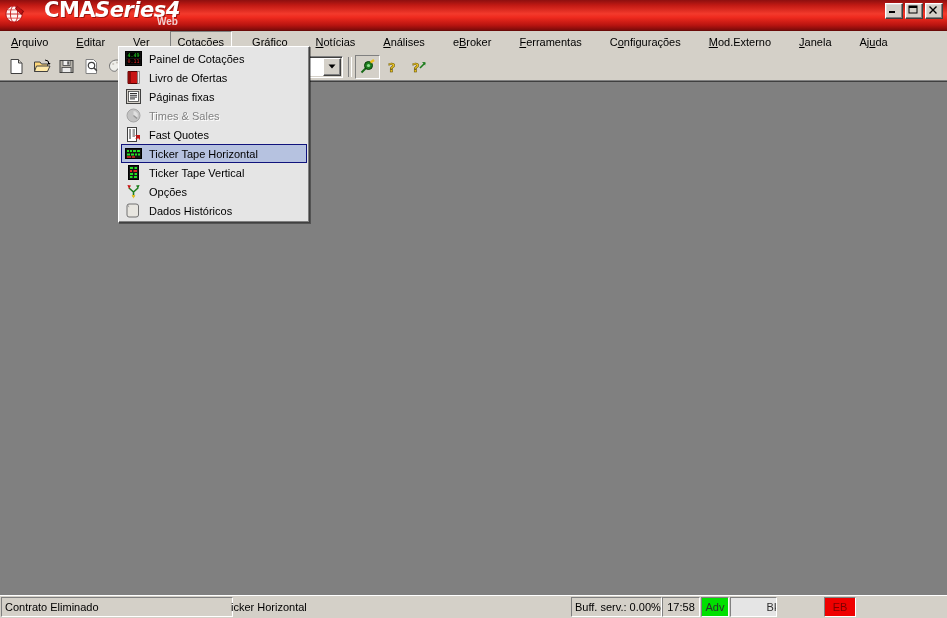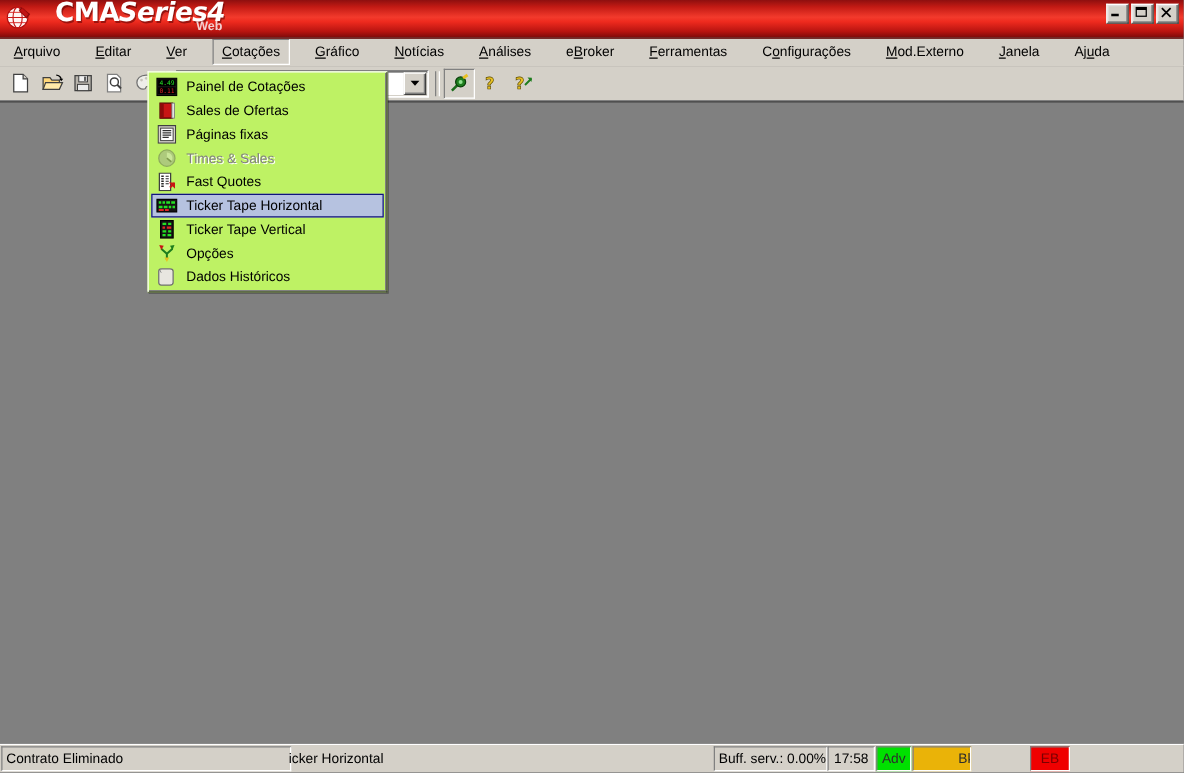--- a/index.html
+++ b/index.html
@@ -176,23 +176,23 @@
   .client {
     flex: 1 1 auto;
     background: #808080;
     position: relative;
     border-top: 1px solid #404040;
   }
 
   
   .dropdown {
     position: absolute;
-    left: 118px; top: 57px;
+    left: 118px; top: 46px;
     width: 186px;
-    background: #bef264;
+    background: #e5e5e5;
     border: 1px solid #ffffff;
     border-right-color: #404040;
     border-bottom-color: #404040;
     box-shadow: inset -1px -1px 0 #808080, 1px 1px 0 rgba(0,0,0,0.35);
     padding: 2px;
     z-index: 50;
   }
   .dd-item {
     height: 19px;
     display: flex;
@@ -259,21 +259,21 @@
     width: 28px;
     justify-content: center;
     font-size: 11px;
     border: 1px solid #808080;
     border-right-color: #ffffff;
     border-bottom-color: #ffffff;
     margin-left: 1px;
     box-sizing: border-box;
   }
   .sb-badge.adv { background: #00e000; color: #2d2d2d; }
-  .sb-badge.bk  { background: #eab308; color: #2d2d2d; padding-left: 42px; }
+  .sb-badge.bk  { background: #e5e5e5; color: #2d2d2d; padding-left: 42px; }
   .sb-badge.eb  { background: #ef0000; color: #7a0000; width: 32px; margin-left: 47px; }
 </style>
 </head>
 <body>
 
 <div id="app">
 
   <div class="titlebar">
     <div class="logo-wrap">
       <svg class="logo-mark" viewBox="0 0 24 24">
@@ -452,21 +452,21 @@
         <span class="dd-label">Painel de Cotações</span>
       </div>
       <div class="dd-item">
         <span class="dd-icon">
           <svg width="15" height="15" viewBox="0 0 15 15">
             <path d="M2 1.5 H12 V13.5 H2 Z" fill="#c81414" stroke="#500"></path>
             <path d="M2 1.5 H5 V13.5 H2 Z" fill="#8d0a0a"></path>
             <rect x="11.5" y="1.5" width="2" height="12" fill="#eaeaea" stroke="#777" stroke-width="0.7"></rect>
           </svg>
         </span>
-        <span class="dd-label">Sales de Ofertas</span>
+        <span class="dd-label">Livro de Ofertas</span>
       </div>
       <div class="dd-item">
         <span class="dd-icon">
           <svg width="15" height="15" viewBox="0 0 15 15">
             <rect x="0.5" y="0.5" width="14" height="14" fill="#d4d0c8" stroke="#404040"></rect>
             <rect x="2.5" y="2.5" width="10" height="10" fill="#ffffff" stroke="#404040" stroke-width="0.8"></rect>
             <path d="M4 4.5 H11 M4 6.3 H11 M4 8.1 H11 M4 9.9 H9" stroke="#303030" stroke-width="1"></path>
           </svg>
         </span>
         <span class="dd-label">Páginas fixas</span>

